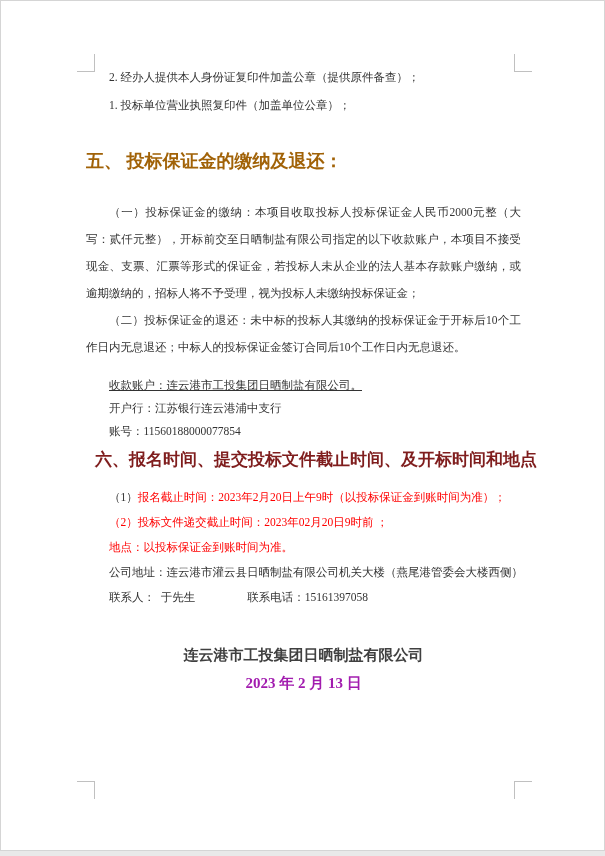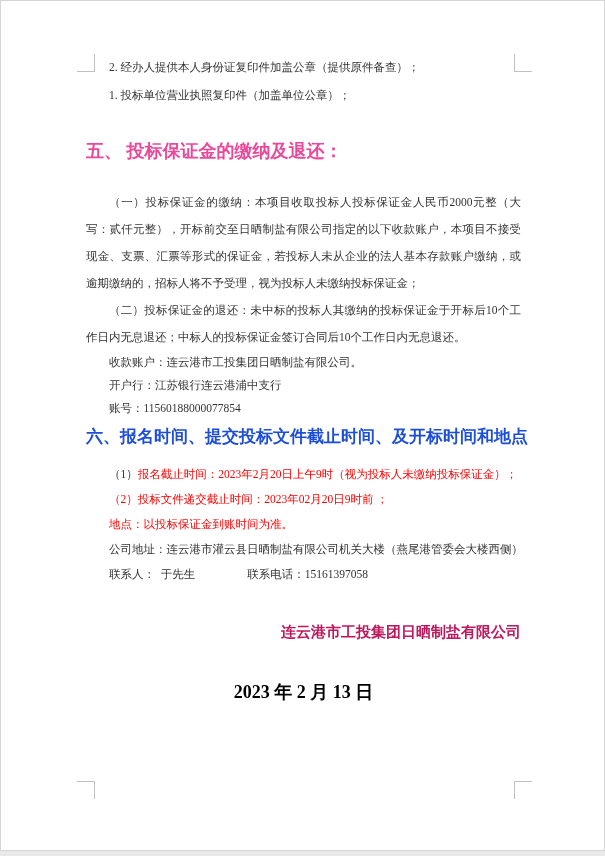--- a/index.html
+++ b/index.html
@@ -31,84 +31,85 @@
     height: 17px;
   }
   .crop.tl { left: 76px;  top: 53px;  border-right: 1px solid #c0c0c0; border-bottom: 1px solid #c0c0c0; }
   .crop.tr { left: 513px; top: 53px;  border-left: 1px solid #c0c0c0;  border-bottom: 1px solid #c0c0c0; }
   .crop.bl { left: 76px;  top: 780px; border-right: 1px solid #c0c0c0; border-top: 1px solid #c0c0c0; }
   .crop.br { left: 513px; top: 780px; border-left: 1px solid #c0c0c0;  border-top: 1px solid #c0c0c0; }
 
   .content {
     position: absolute;
     left: 85px;
-    top: 52px;
+    top: 62px;
     width: 435px;
     color: #333333;
     font-size: 11.5px;
   }
   p { margin: 0; }
   .pre-item {
     line-height: 28px;
     text-indent: 2em;
     white-space: nowrap;
   }
   .h-five {
     margin-top: 30px;
     font-size: 18px;
     line-height: 24px;
     font-weight: bold;
-    color: #ec4899;
+    color: #a16207;
     white-space: nowrap;
   }
   .h-six {
     margin-top: 6px;
     font-size: 17px;
     line-height: 22px;
     font-weight: bold;
-    color: #1d4ed8;
+    color: #7f1d1d;
     white-space: nowrap;
+    margin-left: 9px;
   }
   .p-body {
     line-height: 27px;
     text-align: justify;
     text-indent: 2em;
   }
   .mt26 { margin-top: 26px; }
   .p-bank {
     line-height: 23px;
     text-indent: 2em;
     white-space: nowrap;
   }
-  .p-bank.first { margin-top: 0; }
+  .p-bank.first { margin-top: 13px; text-decoration: underline; }
   .p-line {
     line-height: 25px;
     text-indent: 2em;
     white-space: nowrap;
   }
   .p-line.first { margin-top: 14px; }
   .red { color: #ff0000; }
   .black { color: #333333; }
   .pre { white-space: pre; margin-top: 7px; }
   .phone-gap { margin-left: 52px; }
   .footer-company {
     margin-top: 36px;
-    text-align: right;
+    text-align: center;
     font-size: 15px;
     line-height: 18px;
     font-weight: bold;
-    color: #be185d;
+    color: #404040;
   }
   .footer-date {
-    margin-top: 42px;
+    margin-top: 10px;
     text-align: center;
-    font-size: 18px;
+    font-size: 15px;
     line-height: 18px;
     font-weight: bold;
-    color: #000000;
+    color: #a21caf;
   }
 </style>
 </head>
 <body>
 
 <div class="viewport">
   <div class="page">
 
     <div class="crop tl"></div>
     <div class="crop tr"></div>
@@ -126,21 +127,21 @@
 
       <p class="p-body">（二）投标保证金的退还：未中标的投标人其缴纳的投标保证金于开标后10个工作日内无息退还；中标人的投标保证金签订合同后10个工作日内无息退还。</p>
 
       <p class="p-bank first">收款账户：连云港市工投集团日晒制盐有限公司。</p>
       <p class="p-bank">开户行：江苏银行连云港浦中支行</p>
       <p class="p-bank">账号：11560188000077854</p>
 
       <p class="h-six">六、报名时间、提交投标文件截止时间、及开标时间和地点</p>
 
       <p class="p-line first">
-        <span class="black">（1）</span><span class="red">报名截止时间：2023年2月20日上午9时（视为投标人未缴纳投标保证金）；</span>
+        <span class="black">（1）</span><span class="red">报名截止时间：2023年2月20日上午9时（以投标保证金到账时间为准）；</span>
       </p>
 
       <p class="p-line red">（2）投标文件递交截止时间：2023年02月20日9时前 ；</p>
 
 
 
       <p class="p-line red">地点：以投标保证金到账时间为准。</p>
 
       <p class="p-line black">公司地址：连云港市灌云县日晒制盐有限公司机关大楼（燕尾港管委会大楼西侧）</p>
 

